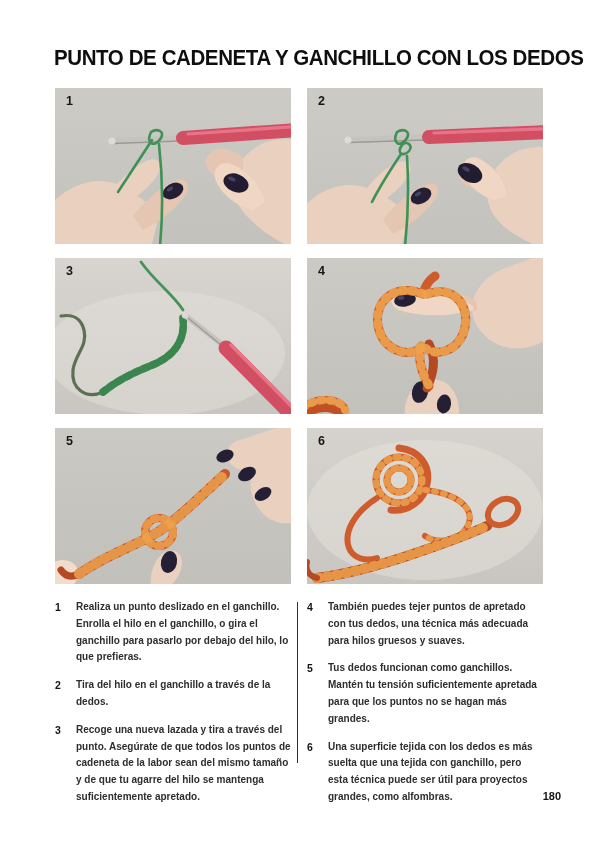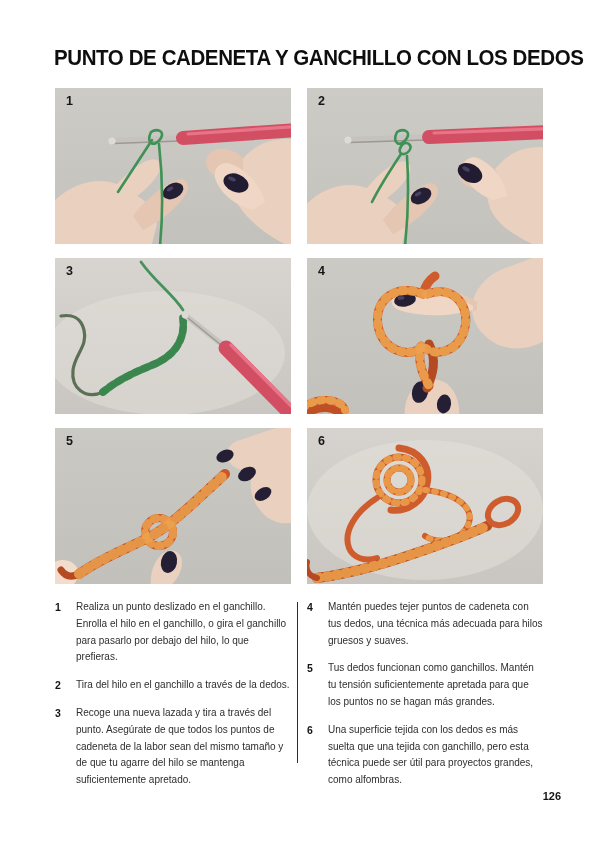--- a/index.html
+++ b/index.html
@@ -21,21 +21,21 @@
   .photo-card svg { display:block; width:236px; height:156px; }
   .photo-number {
     position:absolute; left:11px; top:6px; font-size:12.5px; font-weight:800; color:#161616;
   }
   .instructions {
     position:absolute; left:55px; top:599px; width:490px;
     display:grid; grid-template-columns:236px 236px; column-gap:16px;
   }
   .instr-item { display:flex; margin-bottom:11px; }
   .instr-num { width:21px; flex:0 0 21px; font-size:10.5px; font-weight:800; color:#141414; line-height:16.8px; }
-  .instr-text { flex:1; font-size:10px; line-height:16.8px; color:#2e2e2e; }
+  .instr-text { flex:1; font-size:10px; line-height:16.8px; color:#2e2e2e;font-weight:bold; }
   .col-divider {
     position:absolute; left:297px; top:602px; width:1px; height:161px; background:#2c2c2c;
   }
   .page-number {
     position:absolute; right:39px; top:790px; font-size:11px; font-weight:800; color:#141414;
   }
 </style>
 </head>
 <body>
 
@@ -271,30 +271,30 @@
         <span class="instr-text">Tira del hilo en el ganchillo a través de la dedos.</span>
       </div>
       <div class="instr-item">
         <span class="instr-num">3</span>
         <span class="instr-text">Recoge una nueva lazada y tira a través del punto. Asegúrate de que todos los puntos de cadeneta de la labor sean del mismo tamaño y de que tu agarre del hilo se mantenga suficientemente apretado.</span>
       </div>
     </div>
     <div>
       <div class="instr-item">
         <span class="instr-num">4</span>
-        <span class="instr-text">Mantén puedes tejer puntos de cadeneta con tus dedos, una técnica más adecuada para hilos gruesos y suaves.</span>
+        <span class="instr-text">También puedes tejer puntos de apretado con tus dedos, una técnica más adecuada para hilos gruesos y suaves.</span>
       </div>
       <div class="instr-item">
         <span class="instr-num">5</span>
         <span class="instr-text">Tus dedos funcionan como ganchillos. Mantén tu tensión suficientemente apretada para que los puntos no se hagan más grandes.</span>
       </div>
       <div class="instr-item">
         <span class="instr-num">6</span>
         <span class="instr-text">Una superficie tejida con los dedos es más suelta que una tejida con ganchillo, pero esta técnica puede ser útil para proyectos grandes, como alfombras.</span>
       </div>
     </div>
   </div>
 
   <div class="col-divider"></div>
 
-  <div class="page-number">126</div>
+  <div class="page-number">180</div>
 
 </div>
 
 </body></html>

